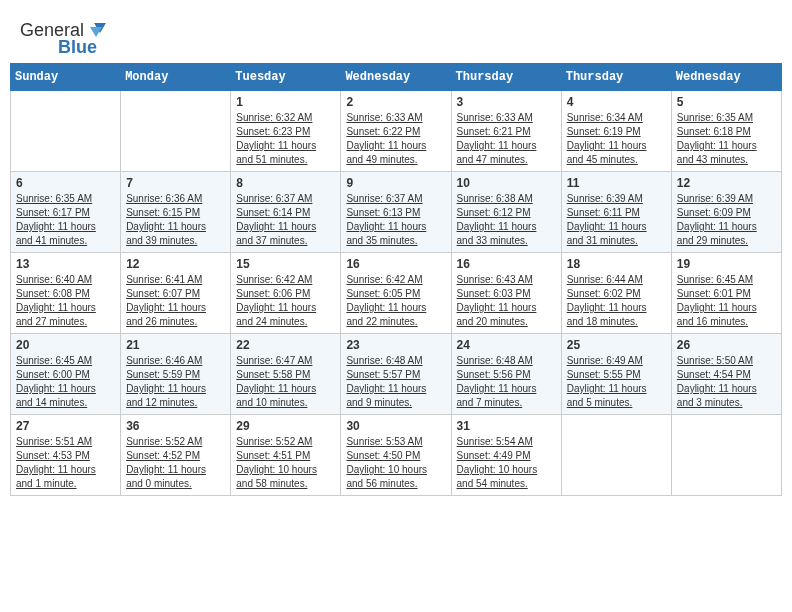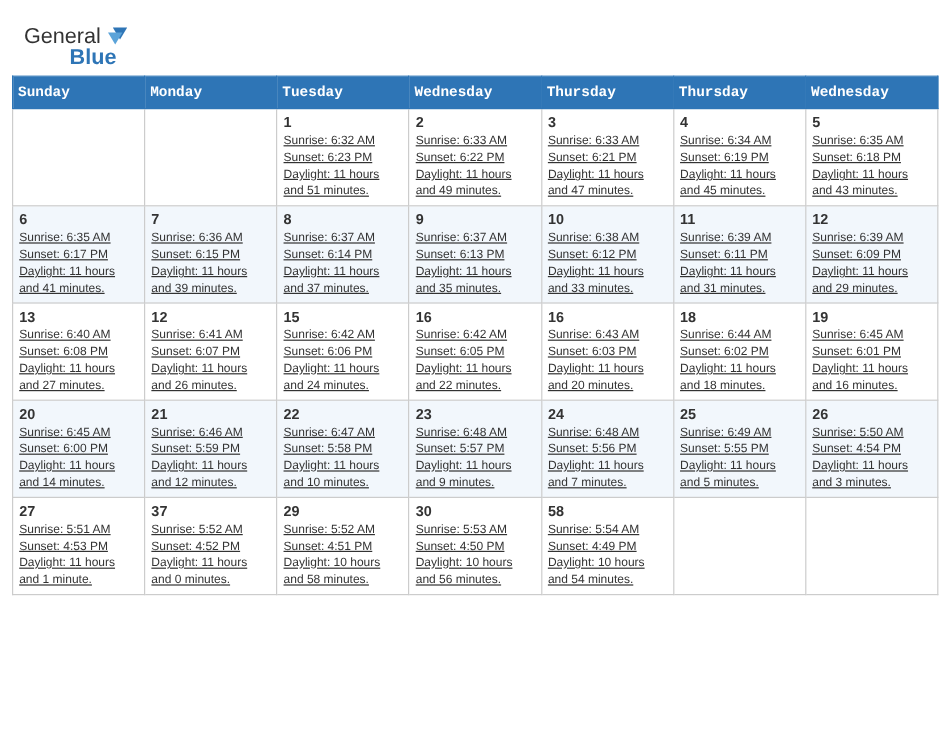--- a/index.html
+++ b/index.html
@@ -275,39 +275,39 @@
         </td>
       </tr>
       <tr>
         <td>
           <span class="day-num">27</span>
           <div class="cell-content">Sunrise: 5:51 AM
 Sunset: 4:53 PM
 Daylight: 11 hours and 1 minute.</div>
         </td>
         <td>
-          <span class="day-num">37</span>
+          <span class="day-num">36</span>
           <div class="cell-content">Sunrise: 5:52 AM
 Sunset: 4:52 PM
 Daylight: 11 hours and 0 minutes.</div>
         </td>
         <td>
           <span class="day-num">29</span>
           <div class="cell-content">Sunrise: 5:52 AM
 Sunset: 4:51 PM
 Daylight: 10 hours and 58 minutes.</div>
         </td>
         <td>
           <span class="day-num">30</span>
           <div class="cell-content">Sunrise: 5:53 AM
 Sunset: 4:50 PM
 Daylight: 10 hours and 56 minutes.</div>
         </td>
         <td>
-          <span class="day-num">58</span>
+          <span class="day-num">31</span>
           <div class="cell-content">Sunrise: 5:54 AM
 Sunset: 4:49 PM
 Daylight: 10 hours and 54 minutes.</div>
         </td>
         <td class="empty-cell"></td>
         <td class="empty-cell"></td>
       </tr>
     </tbody>
 </table>
 

